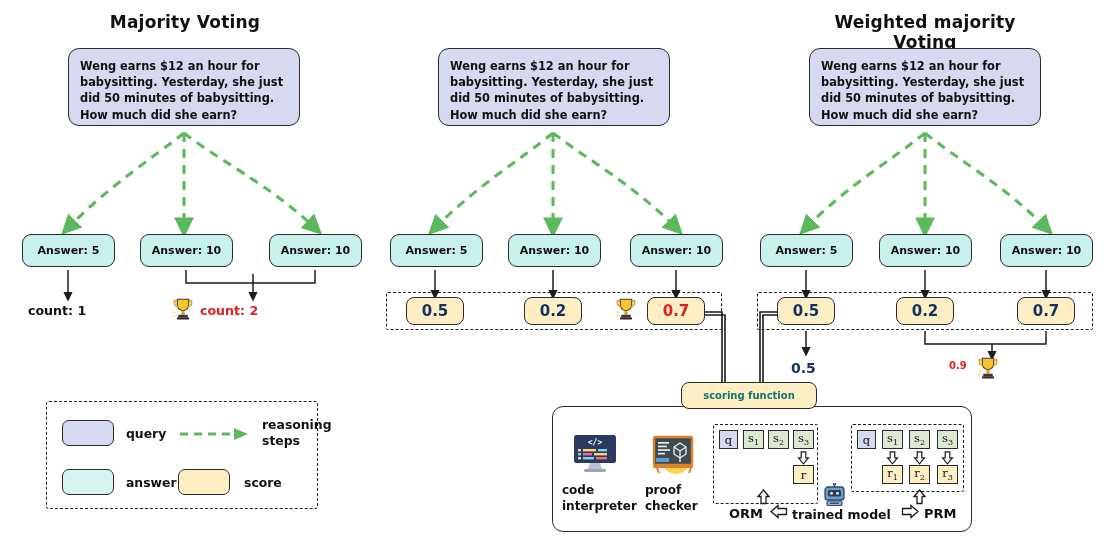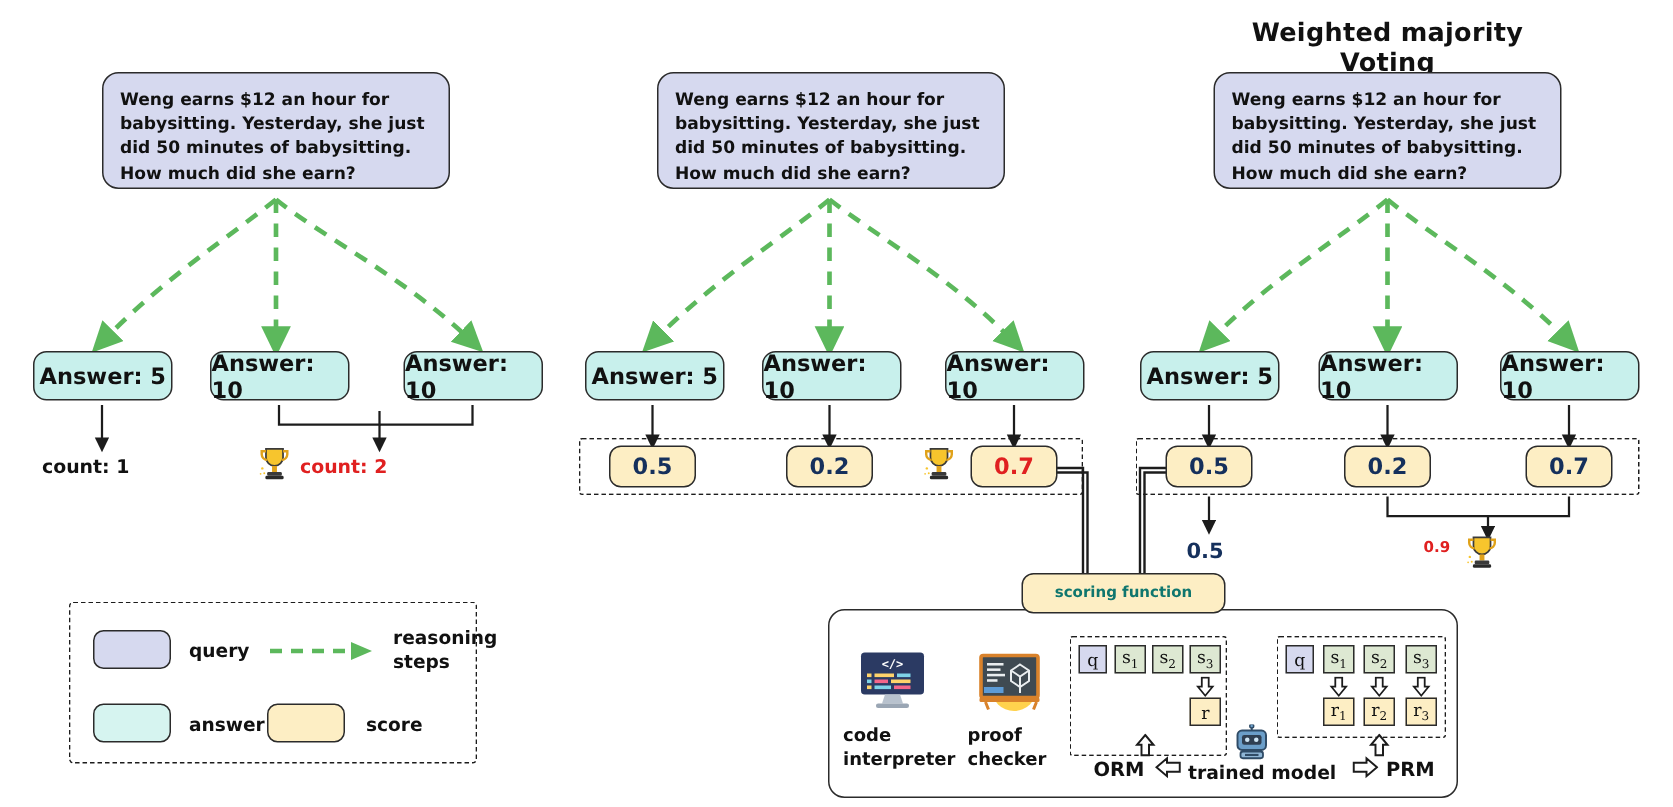--- a/index.html
+++ b/index.html
@@ -9,21 +9,21 @@
   .abs{position:absolute;box-sizing:border-box;}
 
   
   .title{font-size:17px;font-weight:700;text-align:center;color:#111;letter-spacing:.2px;}
 
   
   .node{border:1.6px solid #2b2b2b;border-radius:9px;display:flex;align-items:center;
         justify-content:center;box-sizing:border-box;}
   .query{background:#d6d9ef;border-radius:11px;align-items:flex-start;justify-content:flex-start;
          padding:9px 11px 6px 11px;line-height:1.42;font-size:11.4px;font-weight:700;color:#111;}
-  .answer{background:#c8f0ec;font-size:15px;font-weight:600;color:#111;}
+  .answer{background:#c8f0ec;font-size:11px;font-weight:600;color:#111;}
   .score{background:#fdeec4;font-size:15px;font-weight:700;color:#15305c;border-radius:8px;}
   .score.hl{color:#e02020;}
   .sfbox{background:#fdeec4;font-size:10px;font-weight:700;color:#0f766e;border-radius:8px;
          padding:0 8px;}
 
   
   .dashbox{border:1.7px dashed #1c1c1c;border-radius:3px;background:transparent;}
   .dashbox2{border:1.6px dashed #1c1c1c;border-radius:2px;background:transparent;}
   .panel{border:1.8px solid #2b2b2b;border-radius:11px;background:#fff;}
 
@@ -119,20 +119,21 @@
 
     <g stroke="#1c1c1c" stroke-width="1.6" fill="none">
       <path d="M702,313 L688,313"></path>
     </g>
 
     <g stroke="#2b2b2b" stroke-width="1.8" fill="none">
       <path d="M688,403 L688,408"></path>
     </g>
   </svg>
 
+  <div class="abs title" style="left:60px;top:12px;width:250px;">Majority Voting</div>
 
   <div class="abs node query" style="left:68px;top:48px;width:232px;height:78px;">Weng earns $12 an hour for babysitting. Yesterday, she just did 50 minutes of babysitting. How much did she earn?</div>
 
   <div class="abs node answer" style="left:22px;top:234px;width:93px;height:33px;">Answer: 5</div>
   <div class="abs node answer" style="left:140px;top:234px;width:93px;height:33px;">Answer: 10</div>
   <div class="abs node answer" style="left:269px;top:234px;width:93px;height:33px;">Answer: 10</div>
 
   <div class="abs lab" style="left:28px;top:303px;">count: 1</div>
 
   <div class="abs" style="left:170px;top:296px;width:26px;height:26px;">

